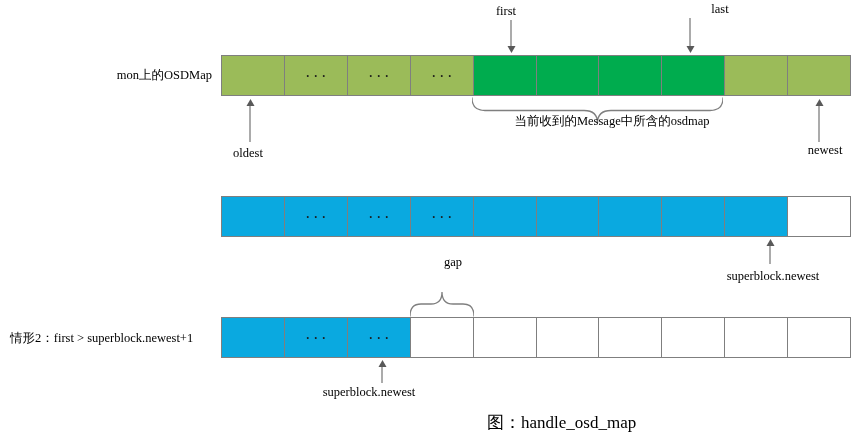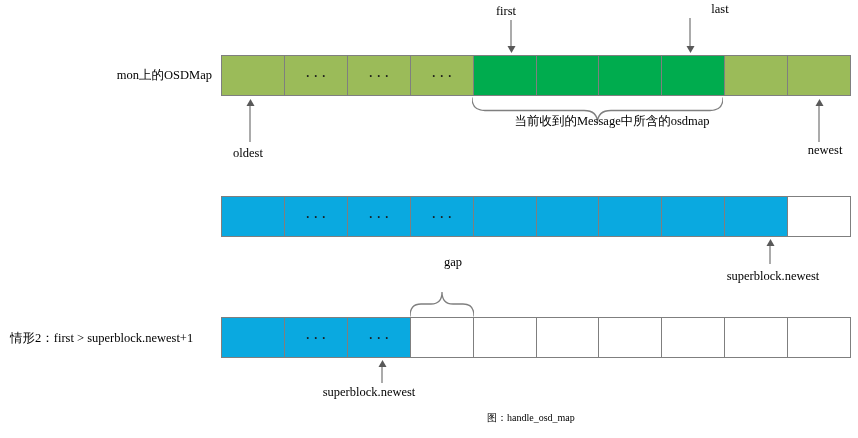--- a/index.html
+++ b/index.html
@@ -74,21 +74,21 @@
   }
   .brace { position: absolute; }
   .brace path {
     fill: none;
     stroke: var(--border);
     stroke-width: 1.3;
     stroke-linecap: round;
   }
   .caption {
     position: absolute;
-    font-size: 10px;
+    font-size: 17px;
     white-space: nowrap;
   }
 </style>
 </head>
 <body>
 
 <div class="canvas">
 
   <div class="ann" style="left:506px; top:4px;">first</div>
   <div class="ann" style="left:684px; top:2px;margin-left:36px;">last</div>

